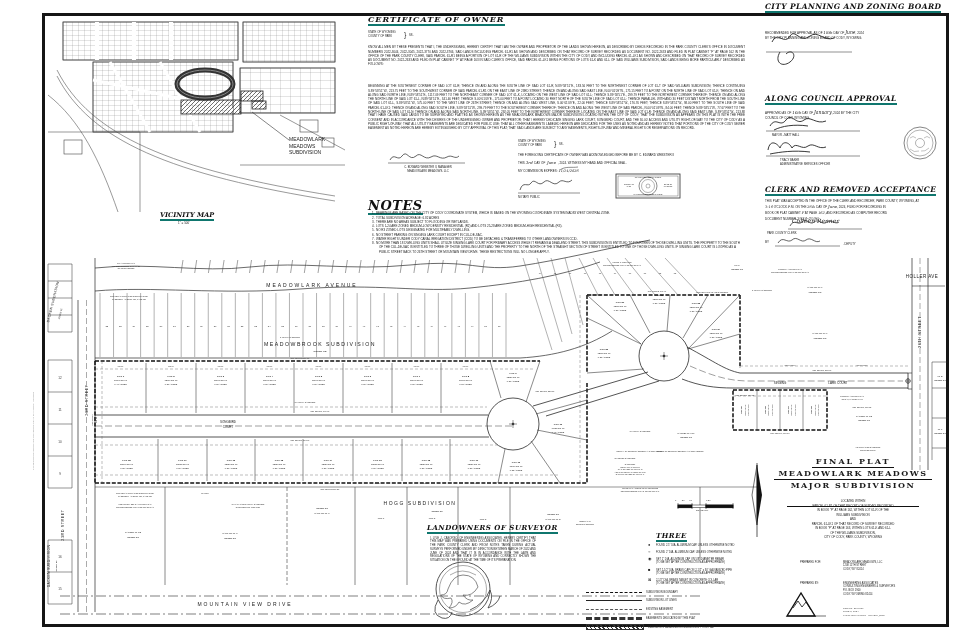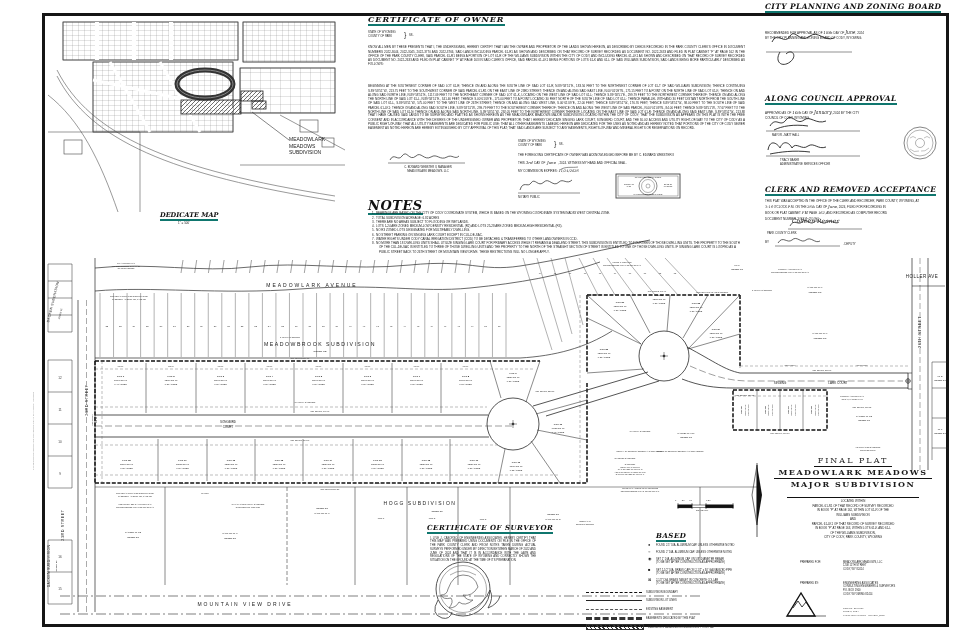--- a/index.html
+++ b/index.html
@@ -569,21 +569,21 @@
   <path d="M775 246 H 840" stroke-width="0.5"></path>
 </g>
 
 <g>
   <path d="M787 616 L 801 593 L 815 616 Z" fill="none" stroke="#111" stroke-width="1.4"></path>
   <path d="M793 608 l5 -7 l4 6 l4 -5 l5 8" fill="none" stroke="#111" stroke-width="0.8"></path>
   <path d="M787 616 H 826" stroke="#111" stroke-width="0.6"></path>
 </g>
 </svg>
 
-<div class="tx h" style="left:160px;top:211px;font-size:6.5px;"><u>DEDICATE MAP</u></div>
+<div class="tx h" style="left:160px;top:211px;font-size:6.5px;"><u>VICINITY MAP</u></div>
 <div class="tx" style="left:178px;top:221px;font-size:3px;">1" = 500'</div>
 <div class="blk" style="left:289px;top:136px;font-size:5px;line-height:1.3;white-space:pre-line;">MEADOWLARK
 MEADOWS
 SUBDIVISION</div>
 
 <div class="tx h" style="left:368px;top:14px;font-size:8px;letter-spacing:1px;"><u>CERTIFICATE OF OWNER</u></div>
 <div class="blk mic" style="left:368px;top:30px;width:200px;font-size:5.5px;line-height:1.45;"><span>STATE OF WYOMING</span><br><span>COUNTY OF PARK</span></div>
 <div class="tx" style="left:404px;top:31px;font-size:7px;color:#333;">}</div>
 <div class="tx mic" style="left:409px;top:33px;font-size:5.5px;">SS.</div>
 <div class="blk mic just" style="left:368px;top:45px;width:754px;font-size:6px;line-height:1.42;height:76px;overflow:hidden;">KNOW ALL MEN BY THESE PRESENTS THAT I, THE UNDERSIGNED, HEREBY CERTIFY THAT I AM THE OWNER AND PROPRIETOR OF THE LANDS SHOWN HEREON, AS DESCRIBED BY DEEDS RECORDED IN THE PARK COUNTY CLERK'S OFFICE IN DOCUMENT NUMBERS 2022-3044, 2022-3045, 2022-3770 AND 2022-3766, SAID LANDS INCLUDING PARCEL 61-R1 AS SHOWN AND DESCRIBED ON THAT RECORD OF SURVEY RECORDED AS DOCUMENT NO. 2022-2633 AND FILED IN PLAT CABINET "F" AT PAGE 162 IN THE OFFICE OF THE PARK COUNTY CLERK, SAID PARCEL 61-R1 BEING A PORTION OF LOT 61-R OF THE WILLIAMS SUBDIVISION WITHIN THE CITY OF CODY, AND INCLUDING PARCEL 61-LK1 AS SHOWN AND DESCRIBED ON THAT RECORD OF SURVEY RECORDED AS DOCUMENT NO. 2022-2633 AND FILED IN PLAT CABINET "F" AT PAGE 163 IN SAID CLERK'S OFFICE, SAID PARCEL 61-LK1 BEING PORTIONS OF LOTS 61-K AND 61-L OF SAID WILLIAMS SUBDIVISION, SAID LANDS BEING MORE PARTICULARLY DESCRIBED AS FOLLOWS:</div>
@@ -628,24 +628,24 @@
 <div class="blk mic" style="left:765px;top:199px;width:360px;font-size:6px;line-height:1.55;">
 <span>THIS PLAT WAS ACCEPTED IN THE OFFICE OF THE CLERK AND RECORDER, PARK COUNTY, WYOMING, AT</span><br>
 <span class="hand" style="font-size:7px;">3:16</span> <span>O'CLOCK</span> <span class="hand" style="font-size:7px;">P</span><span>.M. ON THE</span> <span class="hand" style="font-size:7px;">26th</span> <span>DAY OF</span> <span class="hand" style="font-size:8px;">June</span><span>, 2024, FILED FOR RECORDING IN</span><br>
 <span>BOOK OR PLAT CABINET</span> <span class="hand" style="font-size:7px;">F</span> <span>AT PAGE</span> <span class="hand" style="font-size:7px;">162</span><span>, AND RECORDED AS COMPUTER RECORD</span><br>
 <span>DOCUMENT NUMBER</span> <span class="hand" style="font-size:8px;">2024-2506</span></div>
 <div class="tx hand" style="left:792px;top:217px;font-size:6px;">Colleen Renner</div>
 <div class="tx mic" style="left:767px;top:231px;font-size:5.5px;">PARK COUNTY CLERK</div>
 <div class="tx mic" style="left:765px;top:240px;font-size:6px;">BY</div>
 <div class="tx mic" style="left:843px;top:242px;font-size:5.5px;">, DEPUTY</div>
 
-<div class="tx h" style="left:427px;top:523px;font-size:7px;letter-spacing:.5px;"><u>CERTIFICATE OF SURVEYOR</u></div>
+<div class="tx h" style="left:427px;top:523px;font-size:7px;letter-spacing:.5px;"><u>LANDOWNERS OF SURVEYOR</u></div>
 <div class="blk mic just" style="left:430px;top:536px;width:212px;font-size:5.5px;line-height:1.35;">I, LYLE J. CASORSO, OF ENGINEERING ASSOCIATES, HEREBY CERTIFY THAT THIS MAP WAS PREPARED USING DOCUMENTS ON FILE IN THE OFFICE OF THE PARK COUNTY CLERK AND FROM NOTES TAKEN DURING ACTUAL SURVEYS PERFORMED UNDER MY DIRECTION BETWEEN MARCH OF 2022 AND JUNE OF 2024 AND THAT IT IS IN ACCORDANCE WITH THE LAWS AND REGULATIONS OF THE STATE OF WYOMING AND CORRECTLY SHOWS THE SITUATION ON THE GROUND AT THE TIME OF ITS PREPARATION.</div>
 
-<div class="tx h" style="left:656px;top:531px;font-size:7px;letter-spacing:.5px;"><u>BASED</u></div>
+<div class="tx h" style="left:656px;top:531px;font-size:7px;letter-spacing:.5px;"><u>THREE</u></div>
 <div id="legend-items" class="blk" style="left:648px;top:543px;">
     <div style="position: relative; display: flex; align-items: flex-start; margin-bottom: 2.5px;">
       <div style="font-size: 4px; line-height: 1; width: 8px; color: rgb(34, 34, 34);">●</div>
       <div style="font-size: 5.2px; line-height: 1.25; color: rgb(34, 34, 34); transform: scale(0.5); transform-origin: 0px 0px; width: 280px; white-space: pre-line; margin-bottom: -2px;">FOUND 2.5" DIA. ALUMINUM CAP, UNLESS OTHERWISE NOTED</div>
     </div>
     <div style="position: relative; display: flex; align-items: flex-start; margin-bottom: 2.5px;">
       <div style="font-size: 4px; line-height: 1; width: 8px; color: rgb(34, 34, 34);">○</div>
       <div style="font-size: 5.2px; line-height: 1.25; color: rgb(34, 34, 34); transform: scale(0.5); transform-origin: 0px 0px; width: 280px; white-space: pre-line; margin-bottom: -2px;">FOUND 2" DIA. ALUMINUM CAP, UNLESS OTHERWISE NOTED</div>
     </div>
     <div style="position: relative; display: flex; align-items: flex-start; margin-bottom: 2.5px;">
@@ -682,23 +682,23 @@
     <div style="position: relative; display: flex; align-items: center; margin: 3.5px 0px 3.5px -62px;">
       <div style="width: 56px; margin-right: 4px; background: repeating-linear-gradient(45deg, rgb(51, 51, 51) 0px, rgb(51, 51, 51) 1px, transparent 1px, transparent 3px); height: 4px; border: 0.5px solid rgb(51, 51, 51);"></div>
       <div style="font-size: 5.2px; line-height: 1; color: rgb(34, 34, 34); transform: scale(0.5); transform-origin: 0px 50%; width: 300px;">EASEMENTS VACATED/EXTINGUISHED BY THIS PLAT</div>
     </div>
   </div>
 
 <div class="tx mic" style="left:675px;top:499px;font-size:4.5px;letter-spacing:.5px;">0      30     60                120</div>
 <div class="tx mic" style="left:696px;top:509px;font-size:4.5px;">SCALE (FT)</div>
 
 <div class="blk ctr" style="left:762px;top:456px;width:182px;">
-  <div style="font-family:'DejaVu Serif',serif;font-weight:normal;font-size:8px;letter-spacing:2px;"><span style="border-bottom:.7px solid #111;padding:0 4px 1px;">FINAL PLAT</span></div>
+  <div style="font-family:'DejaVu Serif',serif;font-weight:bold;font-size:8px;letter-spacing:2px;"><span style="border-bottom:.7px solid #111;padding:0 4px 1px;">FINAL PLAT</span></div>
   <div style="font-family:'DejaVu Serif',serif;font-weight:bold;font-size:8px;letter-spacing:1.5px;margin-top:2px;"><span style="border-bottom:.7px solid #111;padding:0 4px 1px;">MEADOWLARK MEADOWS</span></div>
-  <div style="font-family:'DejaVu Serif',serif;font-weight:bold;font-size:8px;letter-spacing:1.5px;margin-top:2px;"><span style="border-bottom:.7px solid #111;padding:0 4px 8px;">MAJOR SUBDIVISION</span></div>
+  <div style="font-family:'DejaVu Serif',serif;font-weight:bold;font-size:8px;letter-spacing:1.5px;margin-top:2px;"><span style="border-bottom:.7px solid #111;padding:0 4px 16px;">MAJOR SUBDIVISION</span></div>
 </div>
 <div class="blk mic ctr" style="left:758px;top:499px;width:380px;font-size:5.8px;line-height:1.55;white-space:pre-line;">LOCATED WITHIN
 PARCEL 61-R1 OF THAT RECORD OF SURVEY RECORDED
 IN BOOK "P" AT PAGE 162, WITHIN LOT 61-R OF THE
 WILLIAMS SUBDIVISION
 AND
 PARCEL 61-LK1 OF THAT RECORD OF SURVEY RECORDED
 IN BOOK "P" AT PAGE 163, WITHIN LOTS 61-K AND 61-L
 OF THE WILLIAMS SUBDIVISION,
 CITY OF CODY, PARK COUNTY, WYOMING</div>

